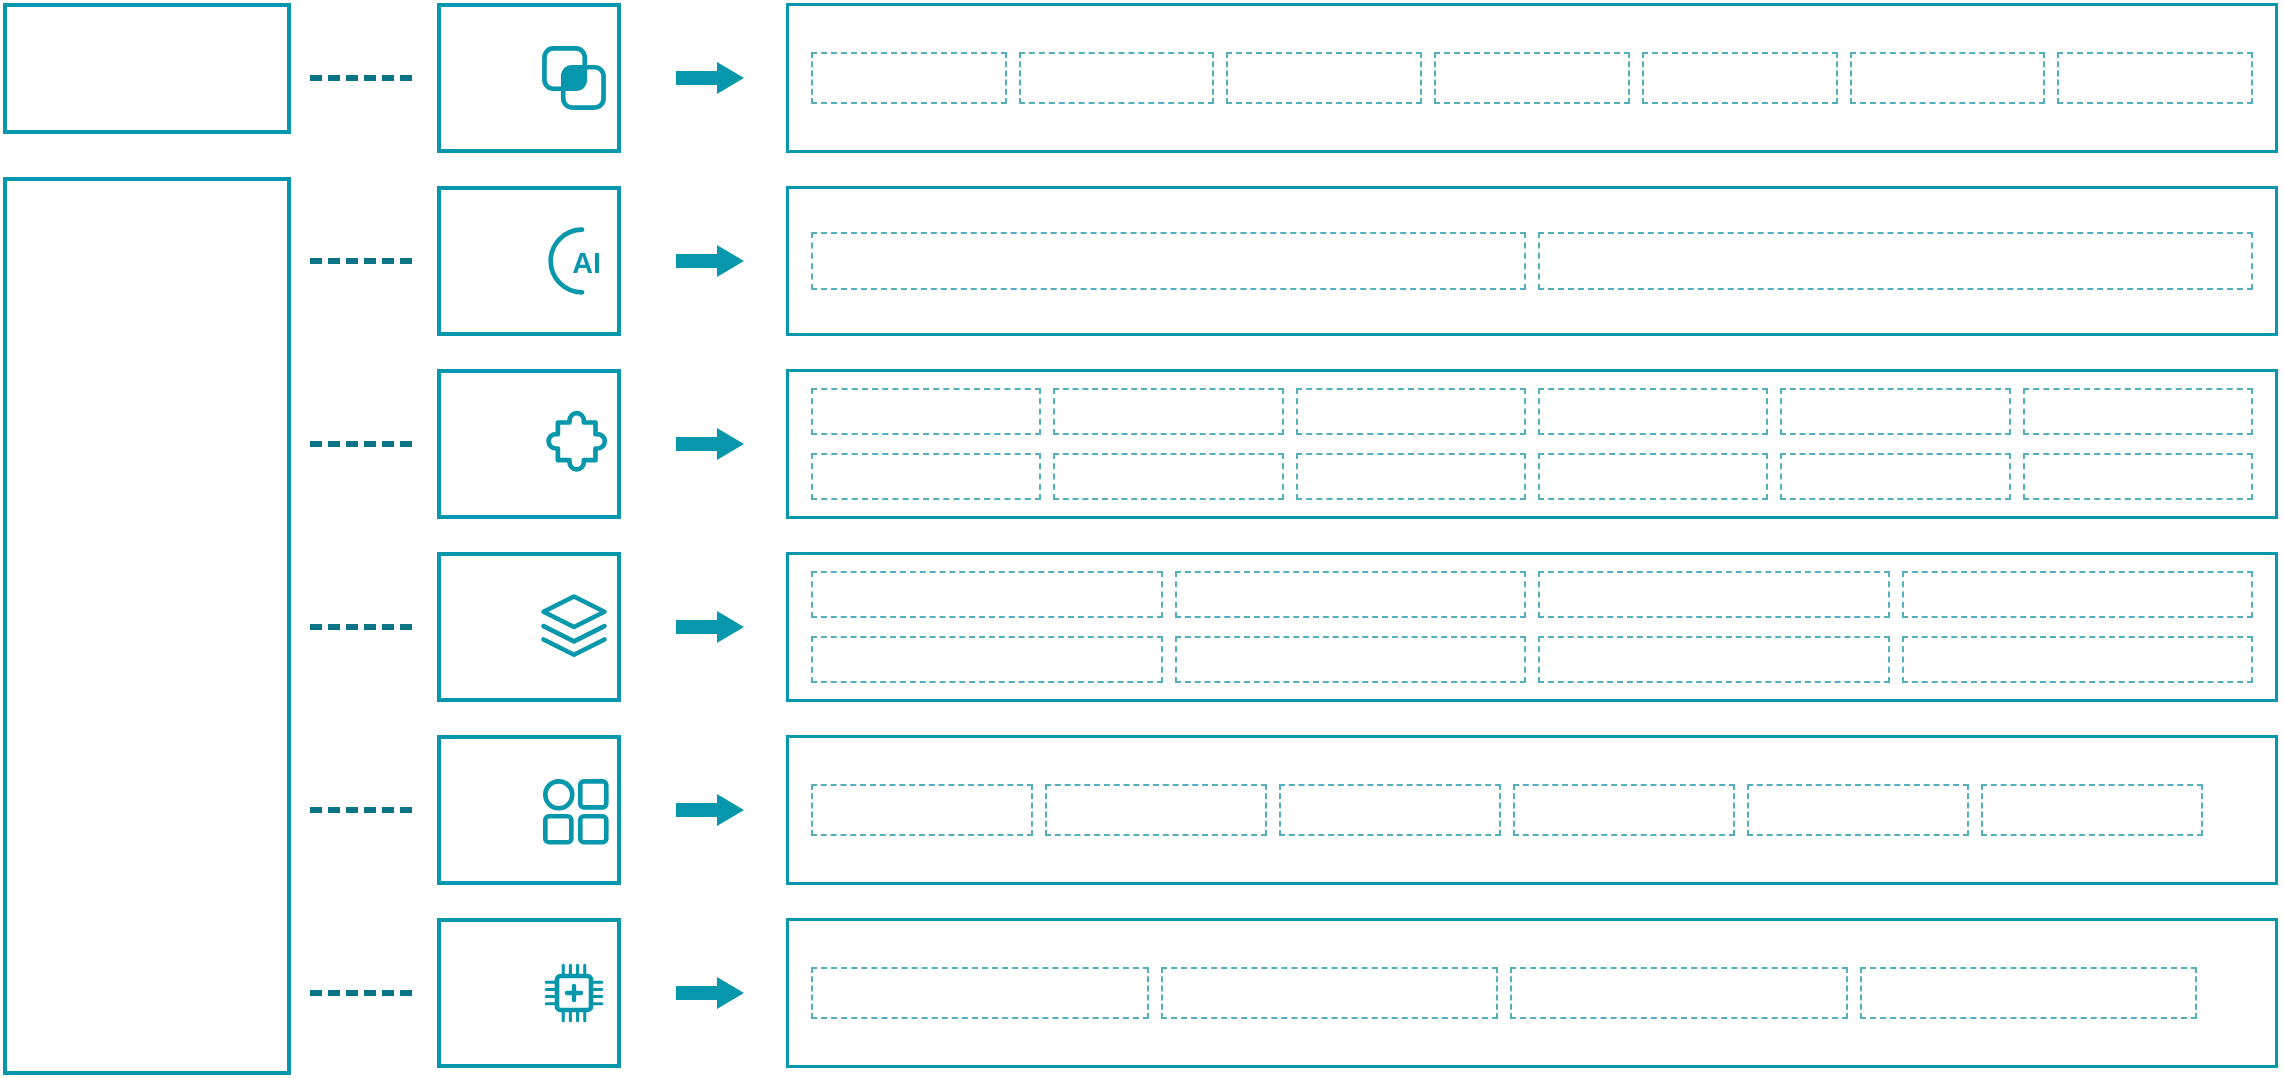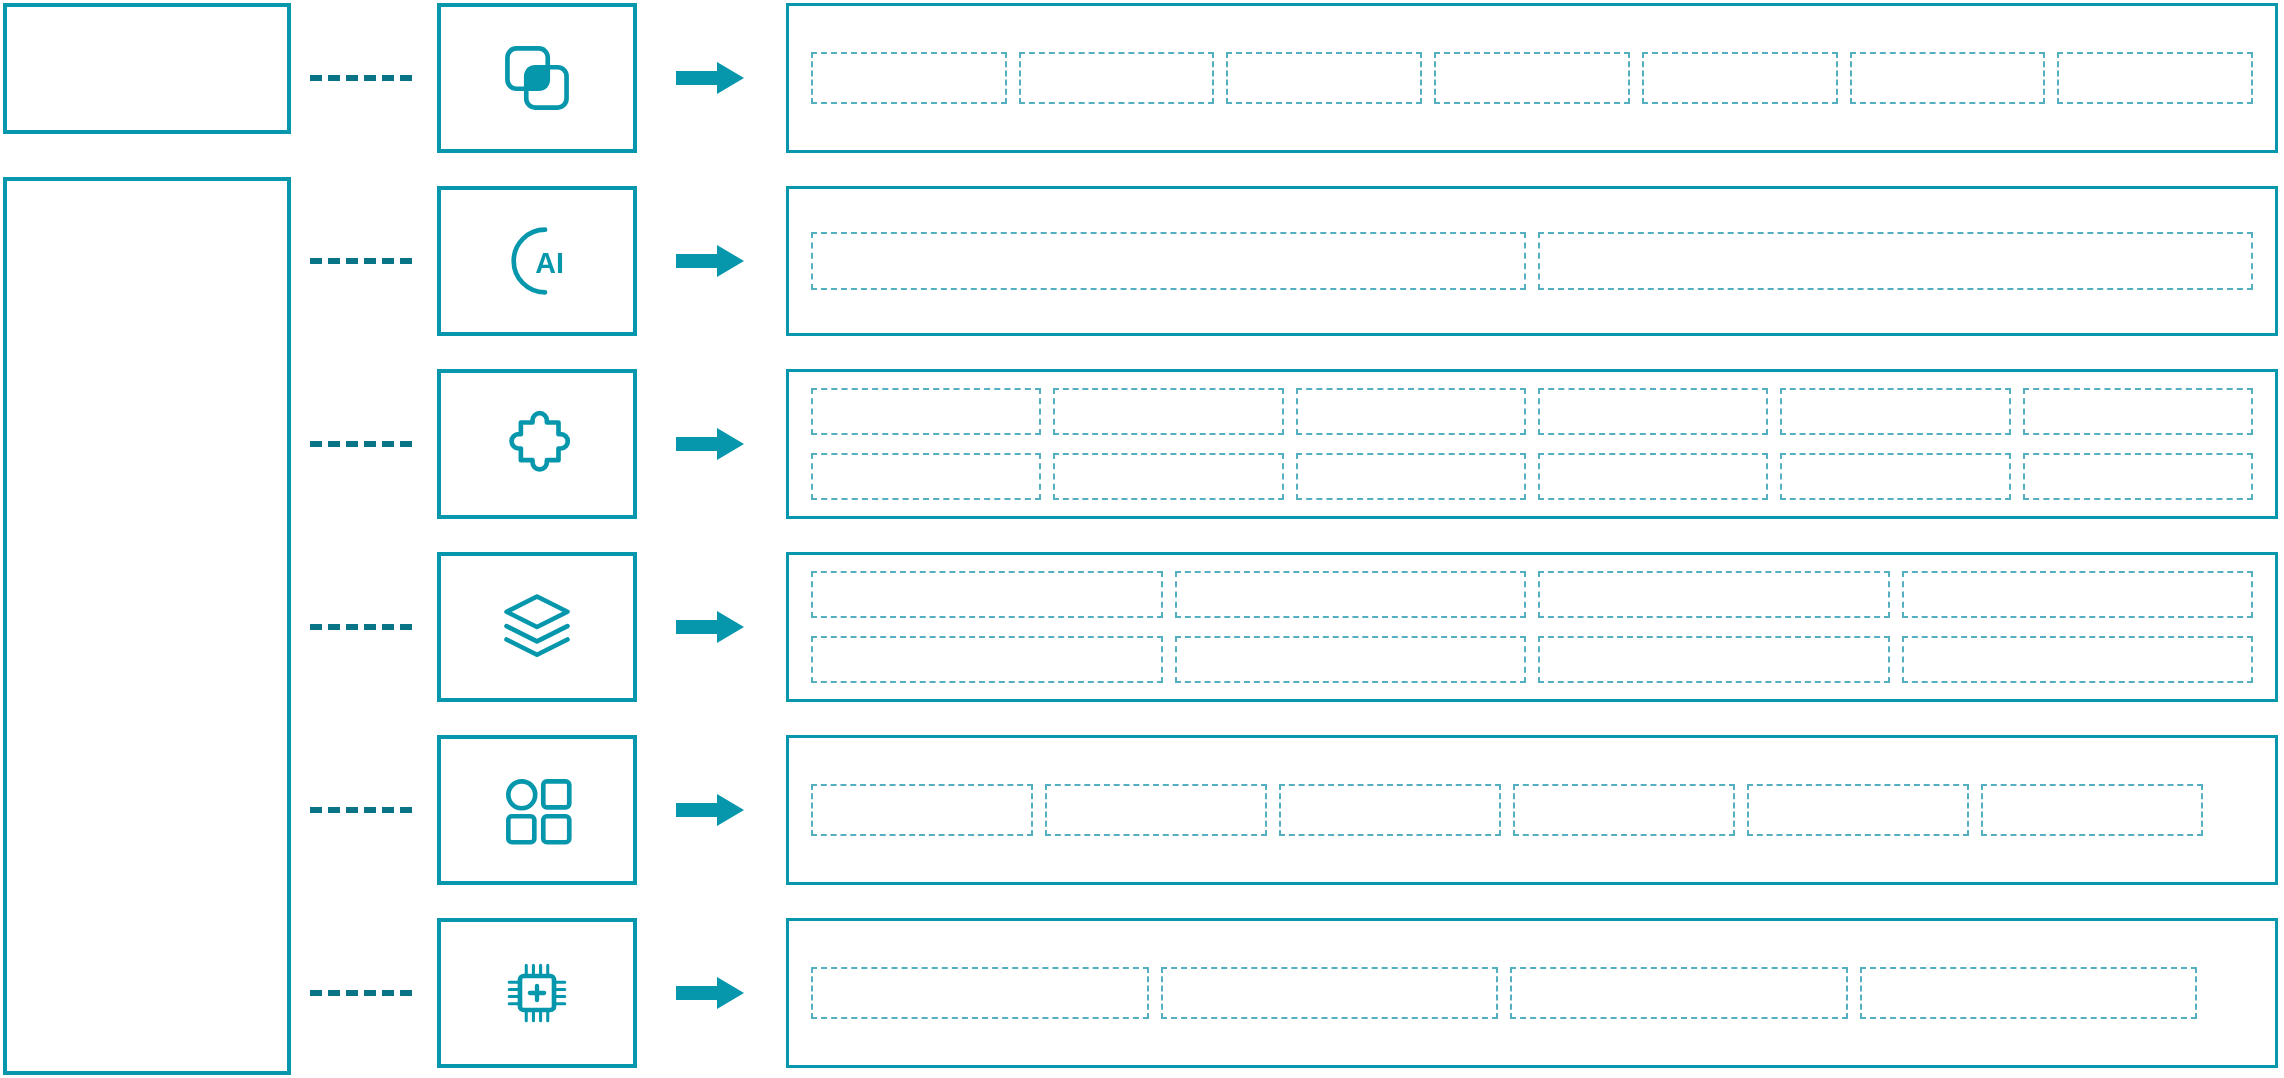--- a/index.html
+++ b/index.html
@@ -22,24 +22,24 @@
 
   .row { position: absolute; left: 0; width: 2284px; height: 150px; }
 
   .connector {
     position: absolute;
     left: 310px; top: 72px; width: 102px; height: 0;
     border-top: 6px dashed var(--accent-dark);
   }
   .icon-box {
     position: absolute;
-    left: 437px; top: 0; width: 200px; height: 150px;
+    left: 437px; top: 0; width: 184px; height: 150px;
     border: 4px solid var(--accent);
     background: #ffffff;
-    display: flex; align-items: center; justify-content: center;
+    display: flex; align-items: center; justify-content: flex-end;
   }
   .icon-box svg {
     width: 86px; height: 86px;
     stroke: var(--accent);
     fill: none;
     stroke-width: 2.6;
     stroke-linecap: round;
     stroke-linejoin: round;
   }
   .arrow { position: absolute; left: 676px; top: 52px; }

